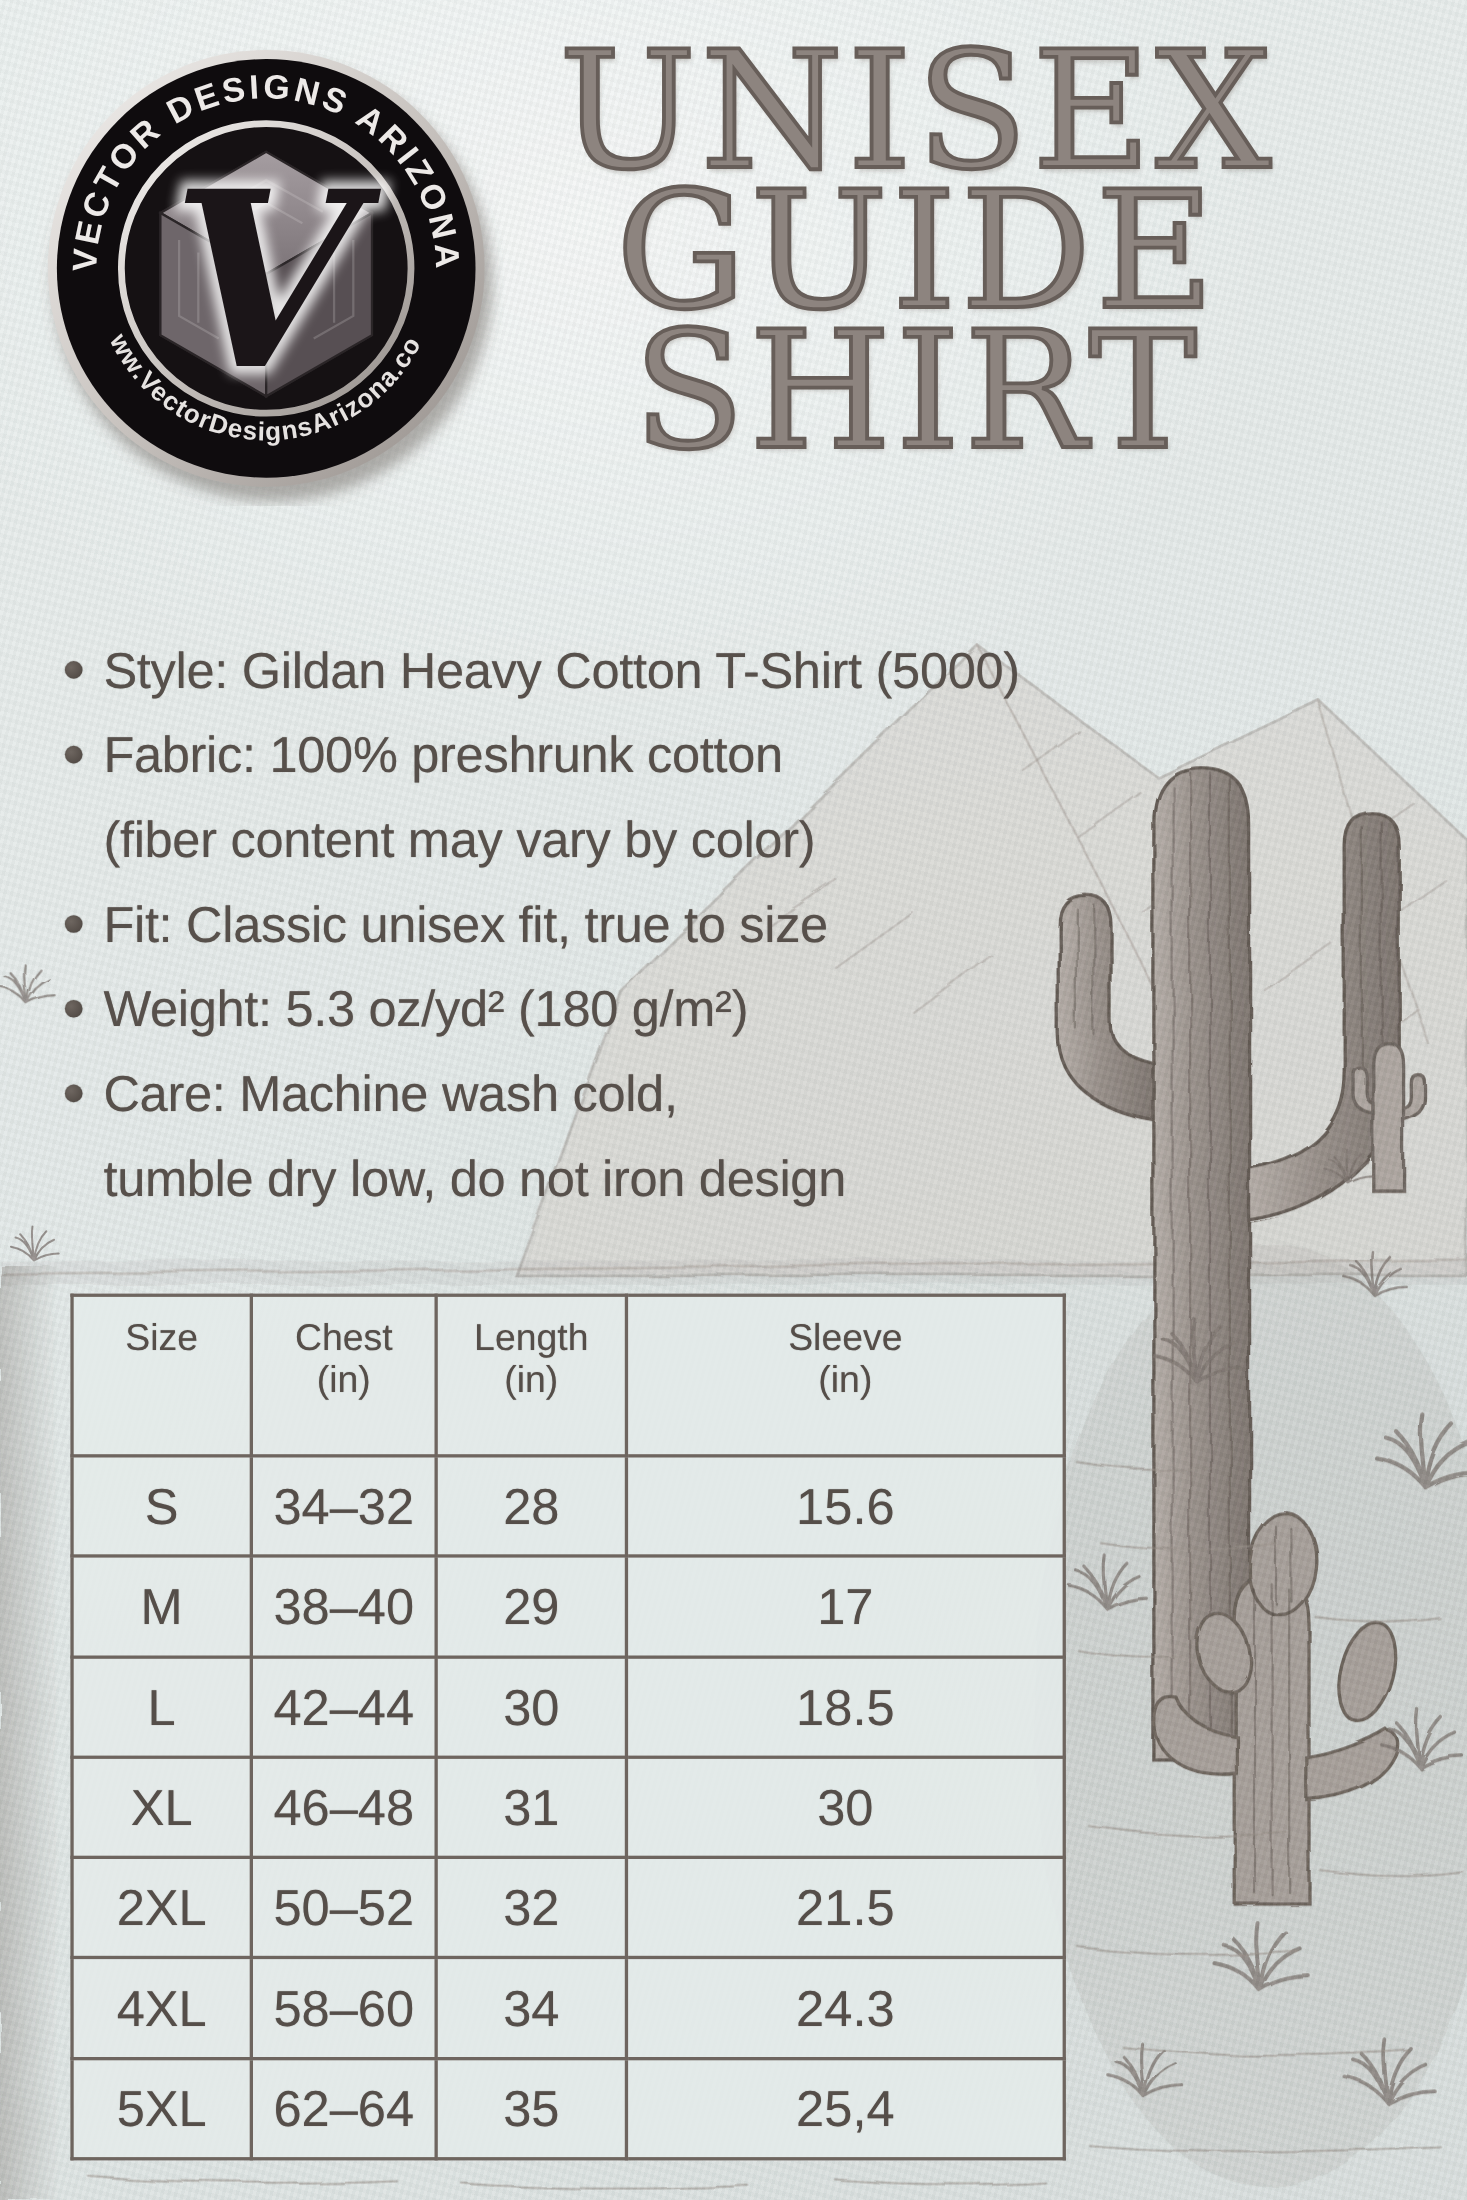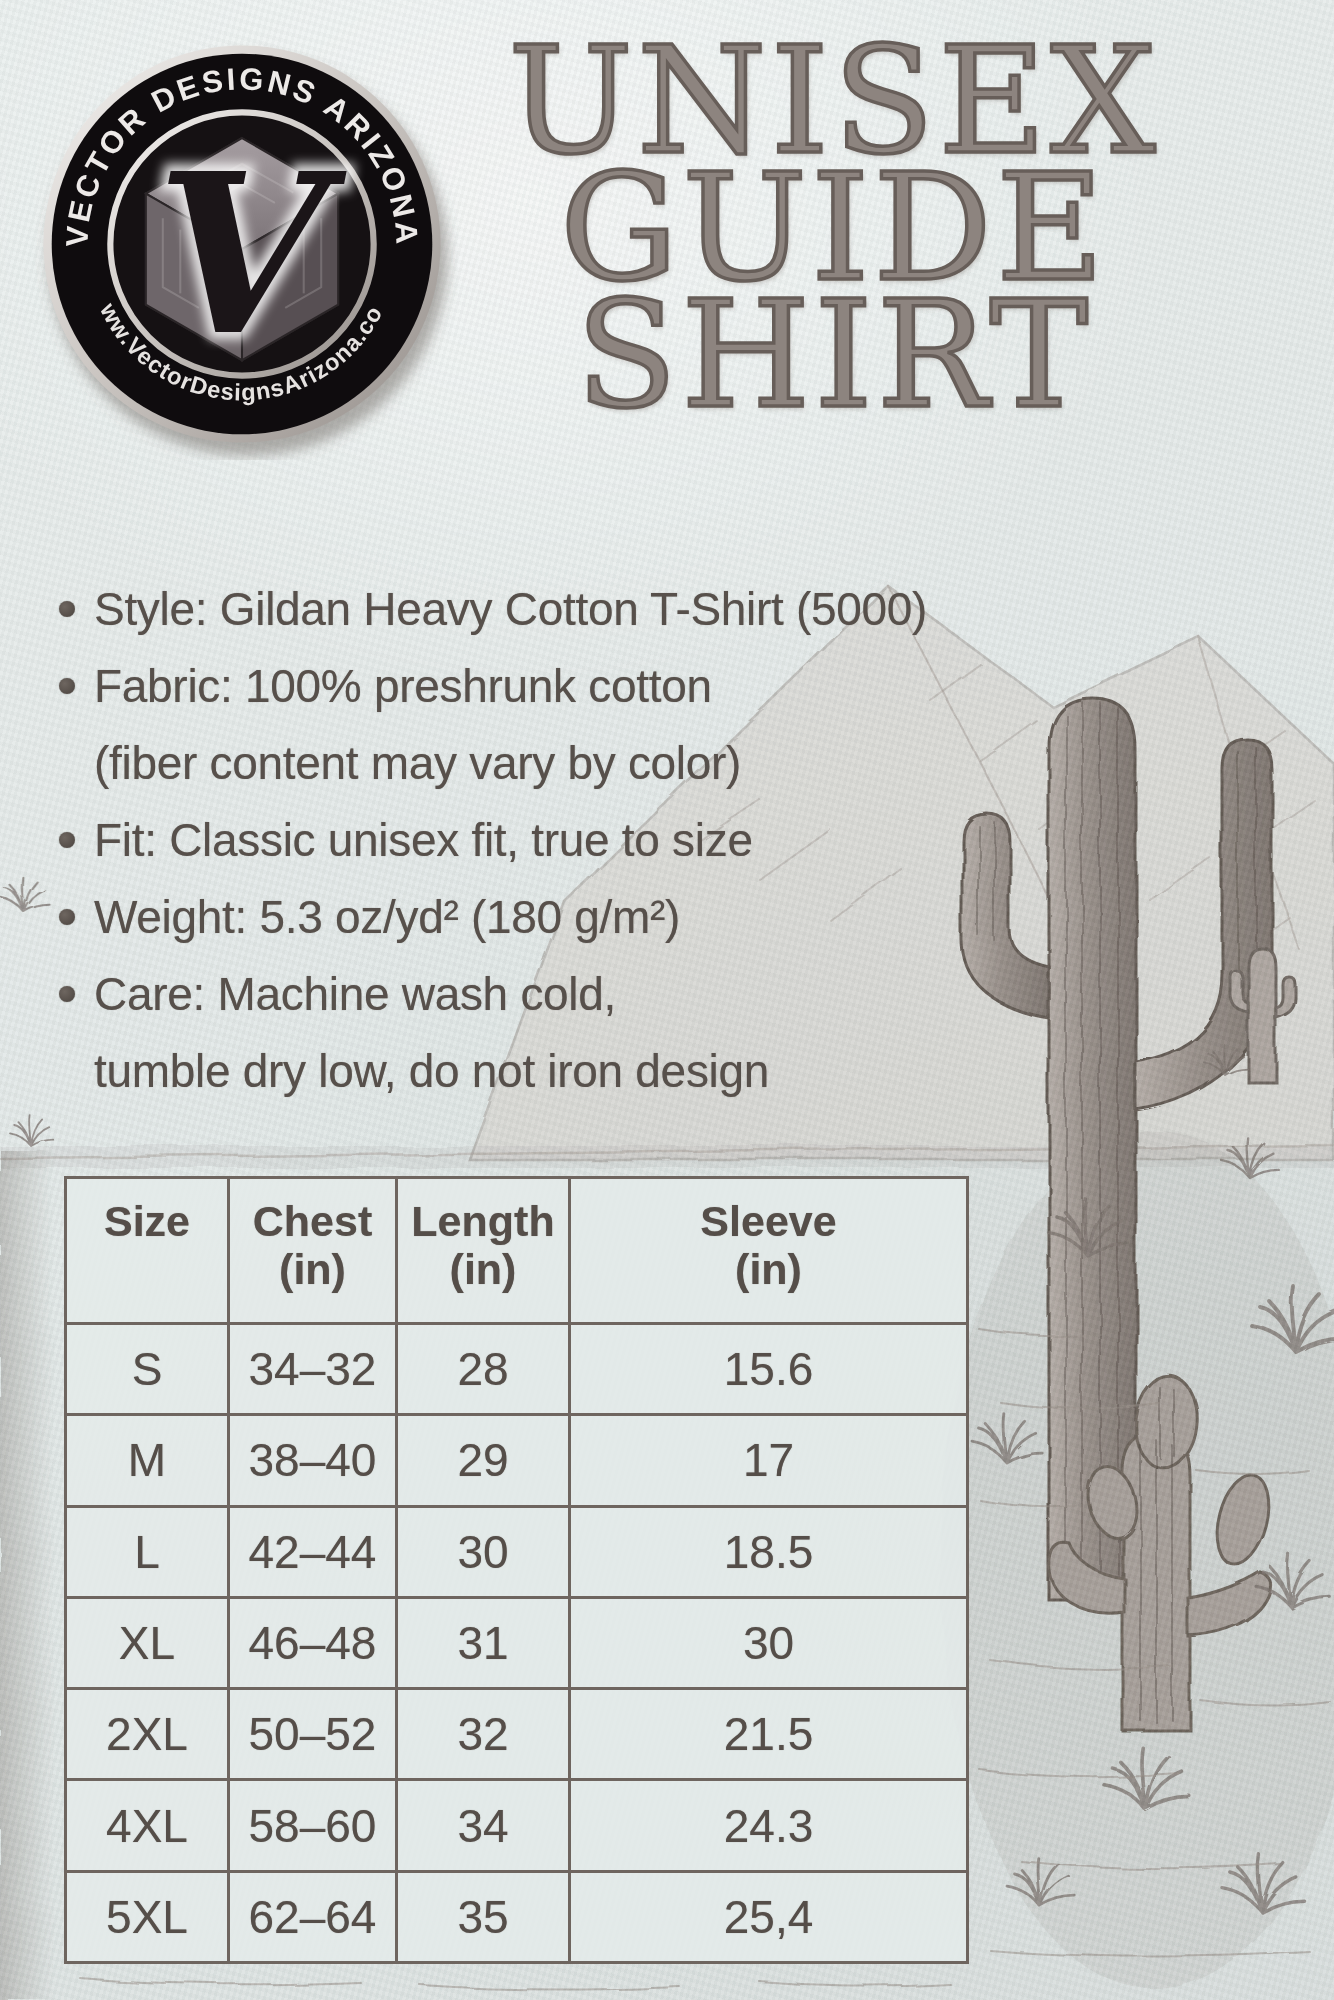--- a/index.html
+++ b/index.html
@@ -46,21 +46,21 @@
     position:absolute; left:64px; top:1176px; width:902px; height:788px; z-index:2;
     border-collapse:collapse; table-layout:fixed; text-align:center; color:#554e49;
   }
   .size-table th, .size-table td {
     border:3.5px solid #6e655f;
     background:rgba(228,234,233,.88);
     padding:0;
   }
   .size-table thead tr { height:146px; }
   .size-table tbody tr { height:80px; }
-  .size-table th { font-weight:700; font-size:43px; line-height:1.12; vertical-align:top; padding-top:18px; text-shadow:0 0 1px rgba(84,77,72,.55);text-align:center; }
+  .size-table th { font-weight:400; font-size:34px; line-height:1.12; vertical-align:top; padding-top:18px; text-shadow:0 0 1px rgba(84,77,72,.55);text-align:center; }
   .size-table td { font-size:46px; vertical-align:middle; text-shadow:0 0 1px rgba(84,77,72,.55); }
 </style>
 </head>
 <body>
 
 <div id="poster">
 
   <svg class="sketch" viewBox="0 0 1334 2000" width="1334" height="2000">
     <defs>
       <filter id="rough" x="-6%" y="-6%" width="112%" height="112%">

